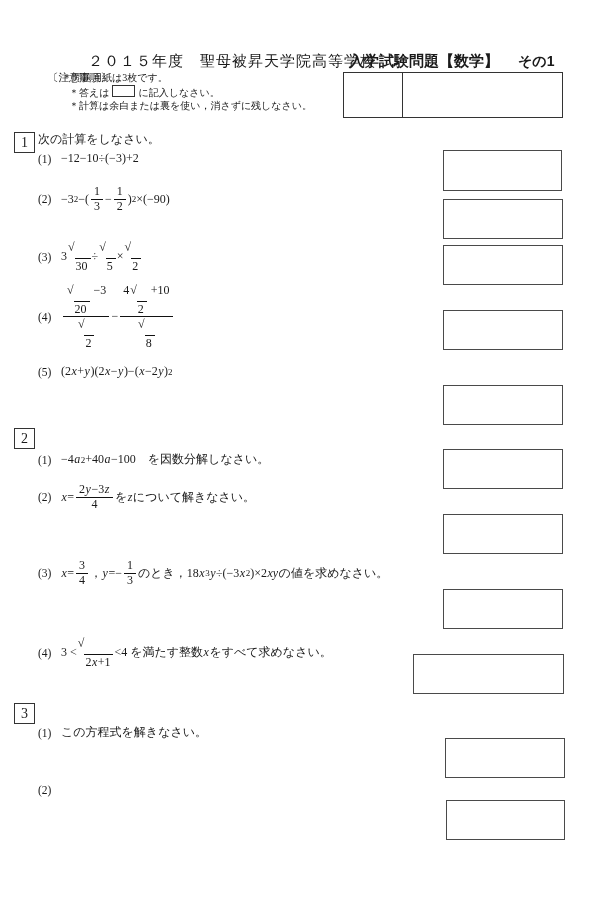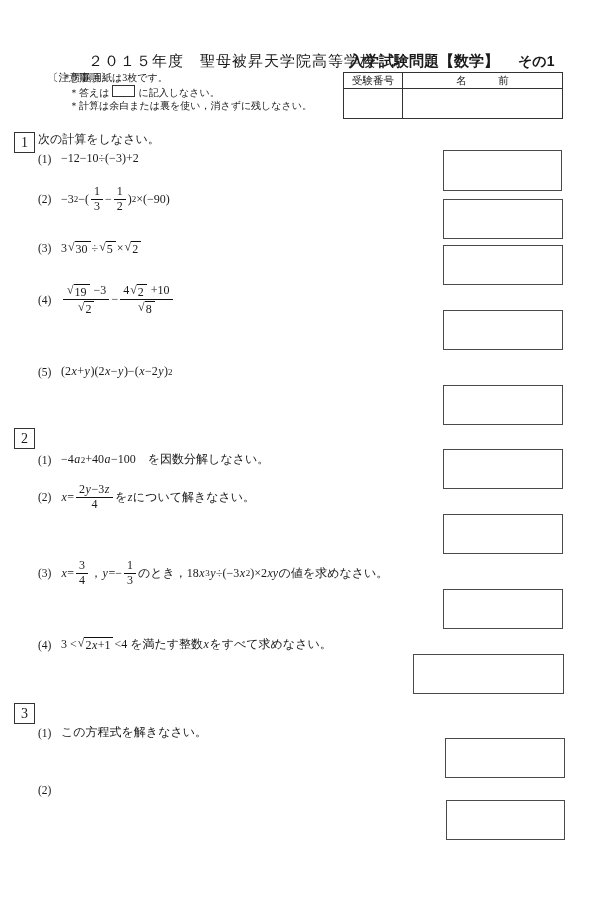--- a/index.html
+++ b/index.html
@@ -54,39 +54,35 @@
   .var{font-style:italic;padding:0 0.5px;}
   sup{font-size:9px;line-height:0;vertical-align:4px;}
   .frac{
     display:inline-flex;flex-direction:column;align-items:center;
     vertical-align:middle;margin:0 2px;line-height:1.15;text-align:center;
   }
   .frac>.num{border-bottom:1px solid #111;padding:0 3px;display:block;}
   .frac>.den{padding:0 3px;display:block;}
   .sqrt{display:inline-flex;align-items:stretch;margin:0 1px;}
   .sqrt-sym{line-height:1.2;}
-  .rad{border-top:1px solid #111;padding:0 3px 0 1px;line-height:1.2;margin-top:1px;}
+  .rad{border-top:1px solid #111;padding:0 3px 0 1px;line-height:1.2;margin-top:18px;}
   
   .ans-box{position:absolute;border:1.6px solid #4a4a4a;background:#fff;}
 </style>
 </head>
 <body>
 
 <div class="page">
 
   <div class="main-title">２０１５年度　聖母被昇天学院高等学校</div>
   <div class="exam-title">入学試験問題【数学】</div>
   <div class="sheet-label">その1</div>
 
   <table class="name-table">
     <tbody>
-        <tr class="hdr">
-      <td class="c1">受験番号</td>
-      <td>名　　　前</td>
-    </tr>
     <tr class="bdy">
       <td class="c1"></td>
       <td></td>
     </tr>
   </tbody>
     </table>
 
   <div class="note-heading">〔注意事項〕</div>
   <div class="note" style="left:62px;top:71px">＊問題用紙は3枚です。</div>
   <div class="note" style="left:69px;top:99px">＊計算は余白または裏を使い，消さずに残しなさい。</div>
@@ -120,21 +116,21 @@
         </span>×<span class="sqrt">
           <span class="sqrt-sym">√</span>
           <span class="rad">2</span>
         </span></span>
   </div>
   <div class="item" style="left:38px;top:283px">
     <span class="ilabel">(4)</span>
     <span class="math"><span class="frac">
           <span class="num"><span class="sqrt">
               <span class="sqrt-sym">√</span>
-              <span class="rad">19</span>
+              <span class="rad">20</span>
             </span> −3</span>
           <span class="den"><span class="sqrt">
               <span class="sqrt-sym">√</span>
               <span class="rad">2</span>
             </span></span>
         </span>−<span class="frac">
           <span class="num">4<span class="sqrt">
               <span class="sqrt-sym">√</span>
               <span class="rad">2</span>
             </span> +10</span>

